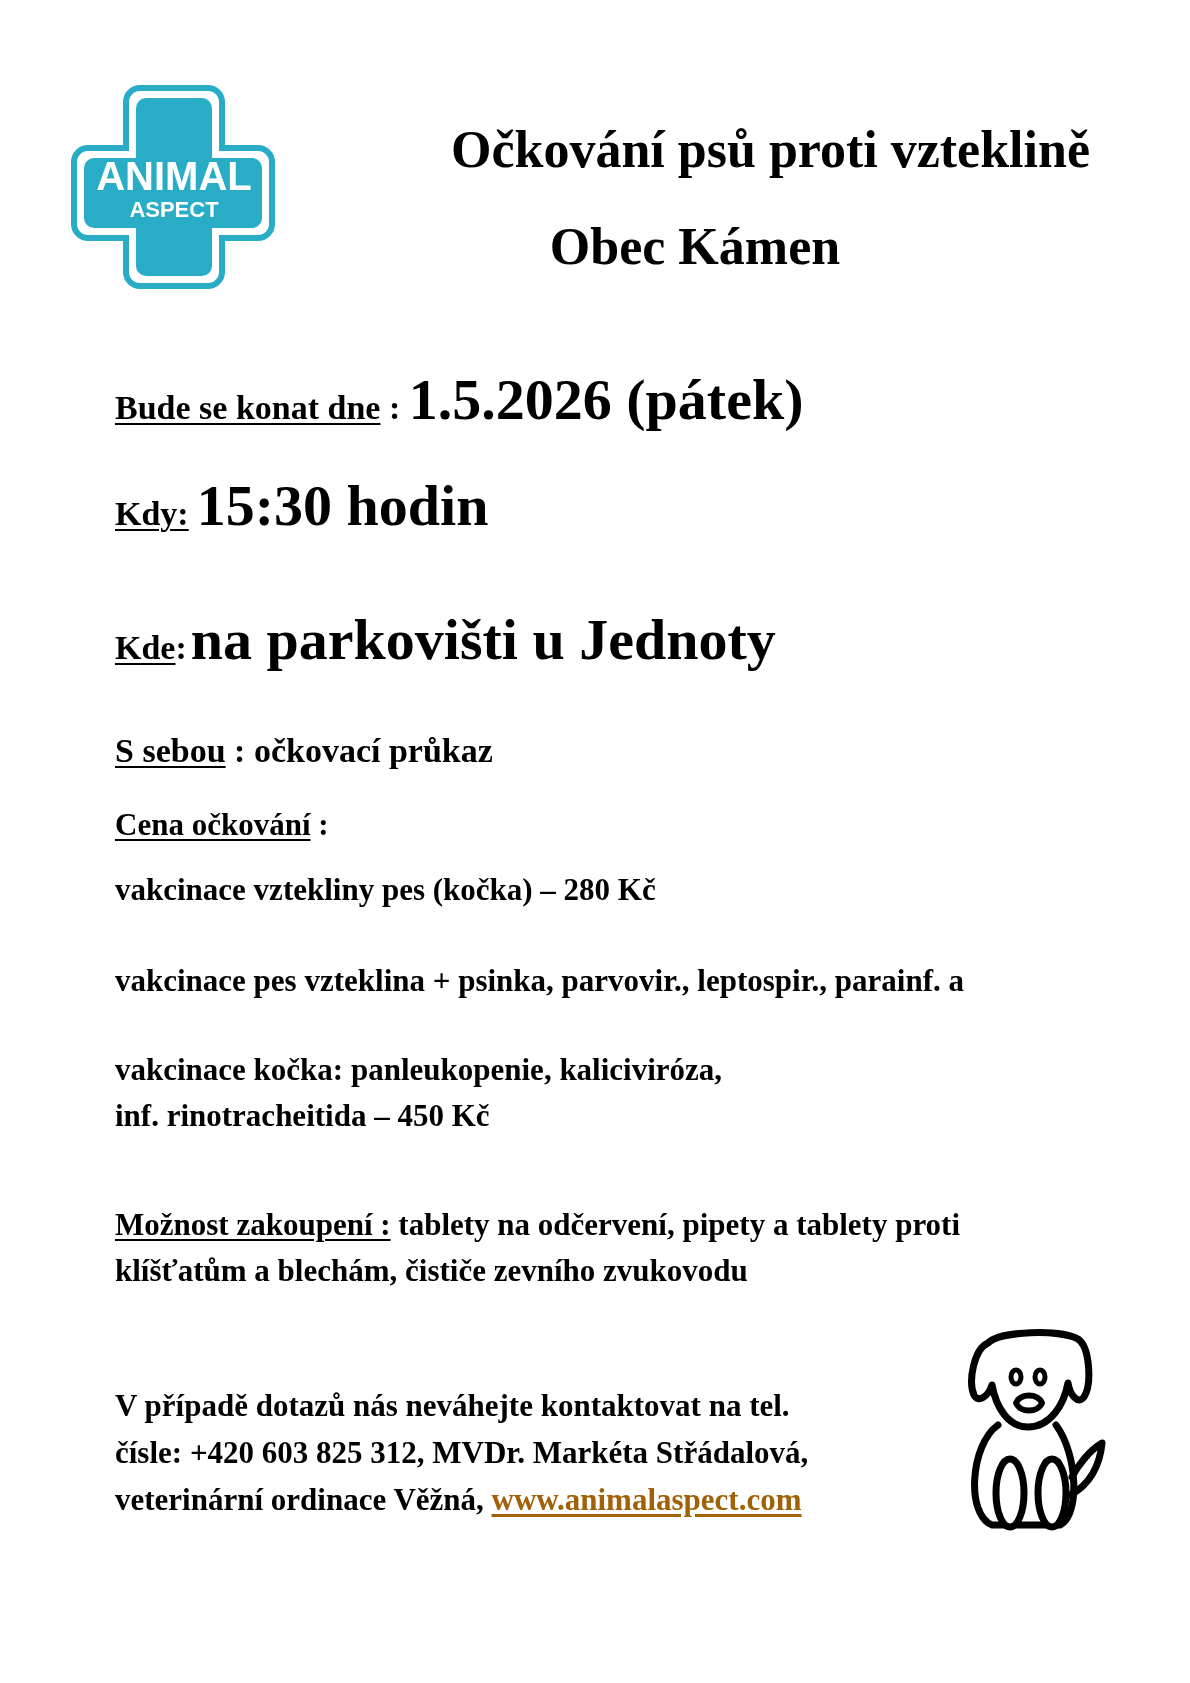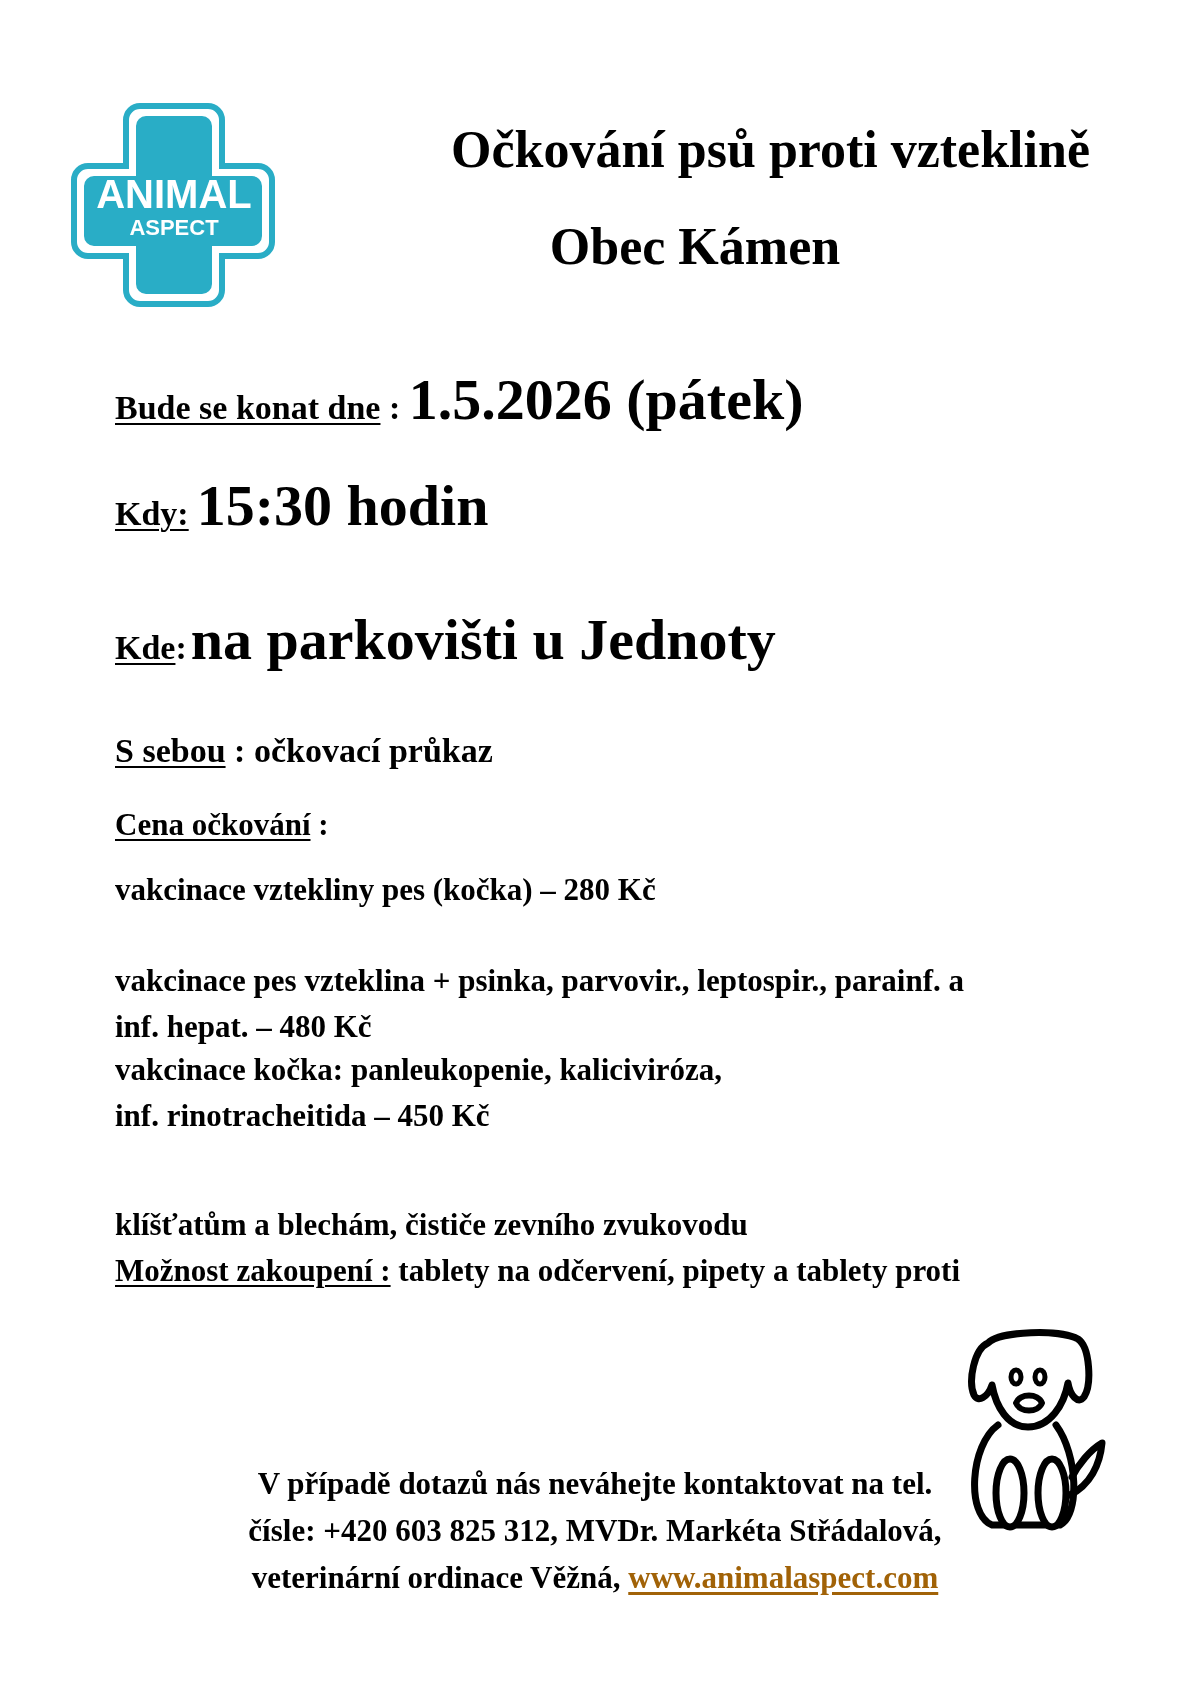--- a/index.html
+++ b/index.html
@@ -1,19 +1,19 @@
 <!DOCTYPE html>
 <html><head>
 <meta charset="utf-8">
 <style>
   html, body { margin: 0; padding: 0; background: #ffffff; }
   body { width: 1190px; height: 1683px; position: relative; overflow: hidden;
          font-family: "Liberation Serif", "DejaVu Serif", serif; color: #000; }
   .abs { position: absolute; }
-  .logo { left: 68px; top: 98px; width: 212px; height: 212px; }
+  .logo { left: 68px; top: 80px; width: 212px; height: 212px; }
   .title { left: 300px; width: 790px; text-align: center; font-weight: bold; }
   .t1 { top: 118px; font-size: 52px; line-height: 64px; text-align: right; }
   .t2 { top: 215px; font-size: 52px; line-height: 64px; }
   .line { left: 115px; font-weight: bold; white-space: nowrap; }
   .u { text-decoration: underline; text-decoration-thickness: 2px; text-underline-offset: 4px; }
   .lbl-s { font-size: 34px; }
   .big { font-size: 58px; }
   .p { left: 115px; font-weight: bold; font-size: 31px; line-height: 46px; width: 960px; }
   .link { color: #a16207; text-decoration: underline; text-underline-offset: 4px; }
   .dog { left: 960px; top: 1325px; width: 150px; height: 210px; }
@@ -52,34 +52,33 @@
 <div class="abs p" style="top:802px;">
   <span class="u">Cena očkování</span><span> :</span>
 </div>
 
 <div class="abs p" style="top:867px;">
   <div>vakcinace vztekliny pes (kočka) – 280 Kč</div>
 </div>
 
 <div class="abs p" style="top:958px;">
   <div>vakcinace pes vzteklina + psinka, parvovir., leptospir., parainf. a</div>
-  <div>inf. hepat. – 480 Kč</div>
 </div>
 
 <div class="abs p" style="top:1047px;">
   <div>vakcinace kočka: panleukopenie, kaliciviróza,</div>
   <div>inf. rinotracheitida – 450 Kč</div>
 </div>
 
 <div class="abs p" style="top:1202px;">
+  <div><span class="u">Možnost zakoupení :</span><span> tablety na odčervení, pipety a tablety proti</span></div>
   <div>klíšťatům a blechám, čističe zevního zvukovodu</div>
-  <div><span class="u">Možnost zakoupení :</span><span> tablety na odčervení, pipety a tablety proti</span></div>
 </div>
 
-<div class="abs p" style="top:1460px; line-height:47px;text-align:center;">
+<div class="abs p" style="top:1382px; line-height:47px;">
   <div>V případě dotazů nás neváhejte kontaktovat na tel.</div>
   <div>čísle: +420 603 825 312, MVDr. Markéta Střádalová,</div>
   <div><span>veterinární ordinace Věžná, </span><a class="link">www.animalaspect.com</a></div>
 </div>
 
 <div class="abs dog">
   <svg width="150" height="210" viewBox="0 0 150 210" fill="none" stroke="#000" stroke-width="7" stroke-linejoin="round" stroke-linecap="round">
 
     <path d="M38 100 C10 120 6 190 32 200 L100 200 C120 190 118 130 96 100"></path>
 

